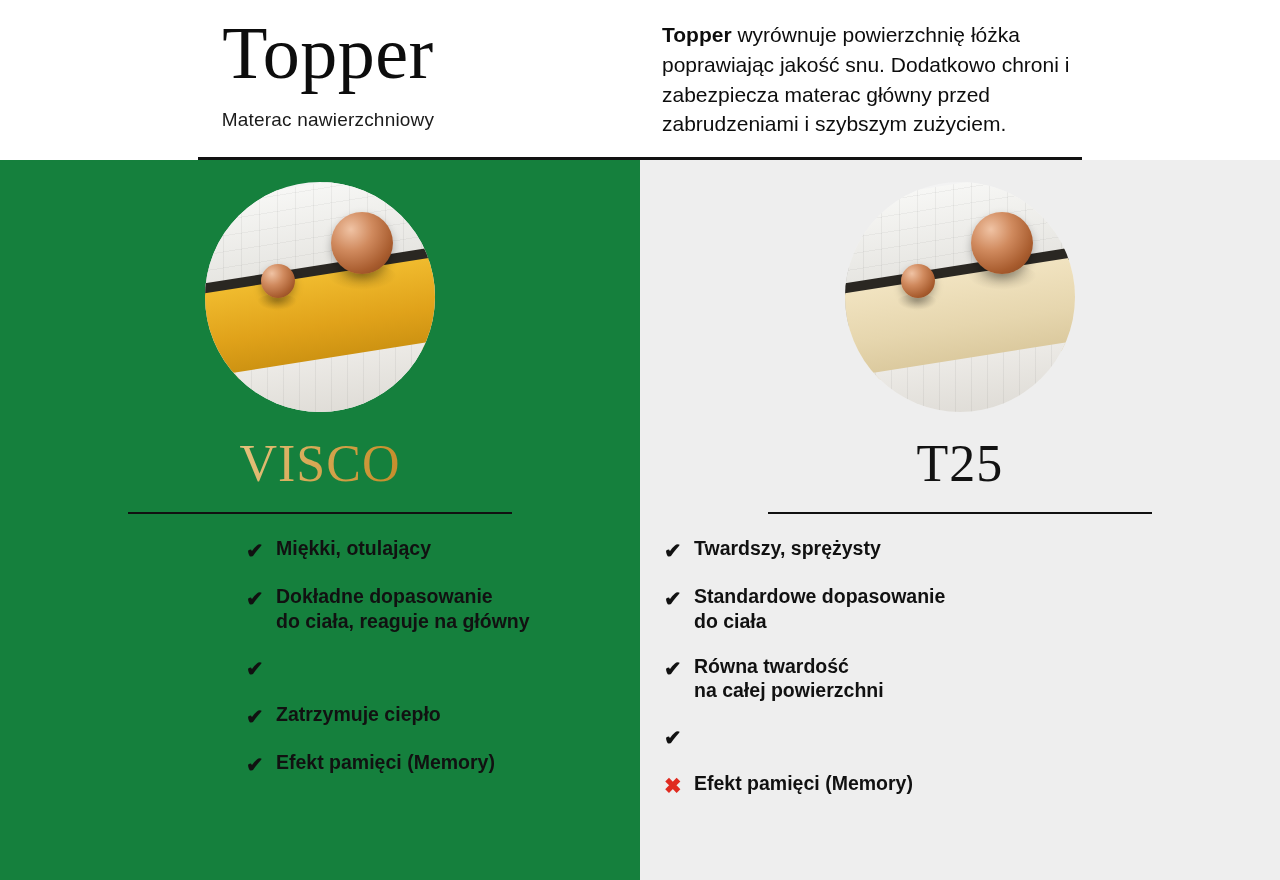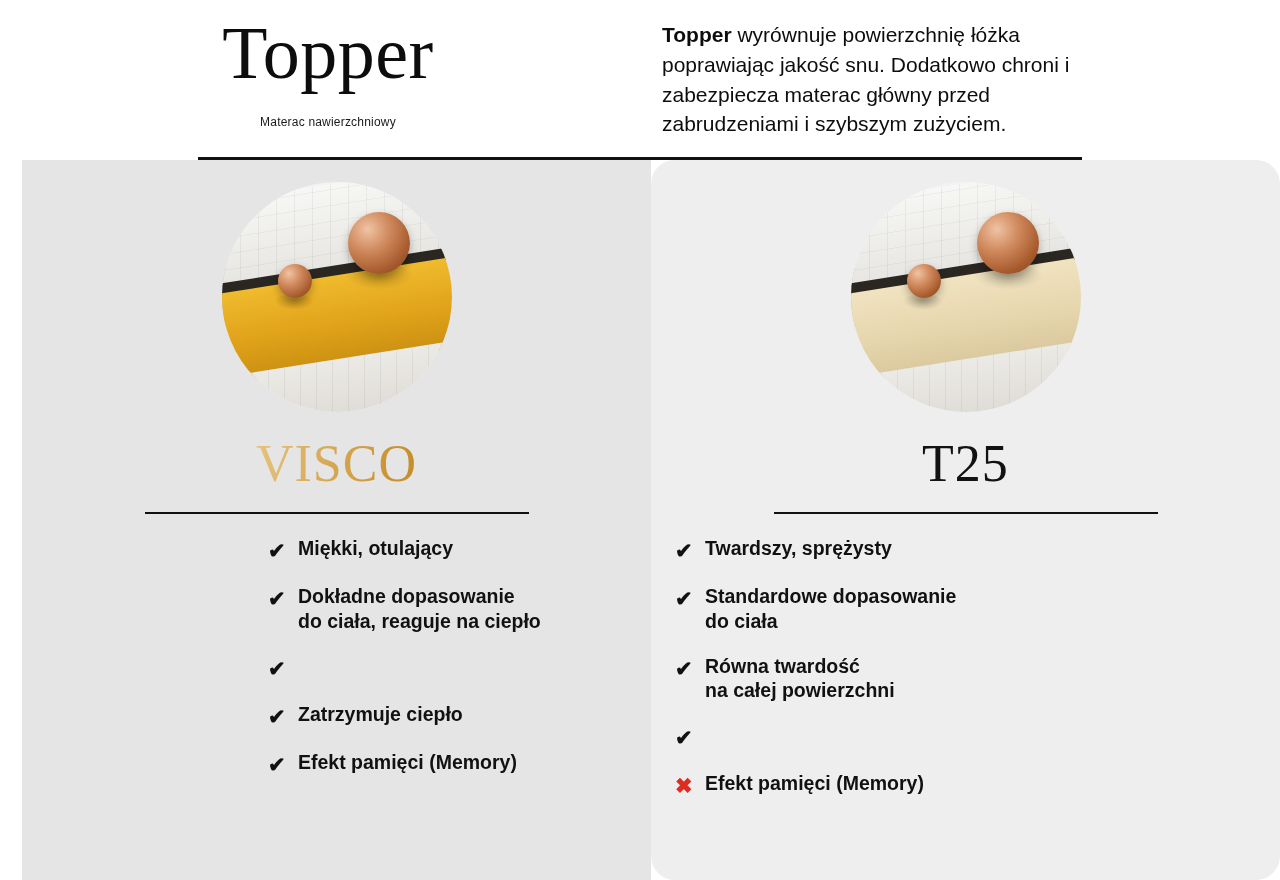--- a/index.html
+++ b/index.html
@@ -34,23 +34,23 @@
   .brand-title {
     font-family: "Liberation Serif", serif;
     font-size: 74px;
     line-height: 1.0;
     letter-spacing: 0.5px;
     color: #0d0d0d;
     margin: 0;
     font-weight: 400;
   }
   .brand-sub {
-    font-size: 12px;
+    font-size: 19px;
     color: #1a1a1a;
-    margin-top: 25px;
+    margin-top: 19px;
     letter-spacing: 0.2px;
   }
   .header-right {
     width: 640px;
     padding: 20px 196px 0 14px;
     box-sizing: border-box;
   }
   .intro {
     font-size: 21px;
     line-height: 1.42;
@@ -77,22 +77,22 @@
     width: 1280px;
     height: 720px;
     display: flex;
   }
   .col {
     width: 640px;
     height: 720px;
     box-sizing: border-box;
     position: relative;
   }
-  .col-left  { background: #e5e5e5; margin-left: 22px; }
-  .col-right { background: #eeeeee; border-radius: 24px; }
+  .col-left  { background: #15803d; }
+  .col-right { background: #eeeeee; }
 
   
   .img-wrap {
     position: relative;
     width: 230px;
     height: 230px;
     margin: 22px auto 0 auto;
   }
   .circle {
     position: absolute;
@@ -252,21 +252,21 @@
     <div class="name-rule rule-left"></div>
 
     <ul class="features feat-left">
       <li class="feature">
         <span class="mark">✔</span>
         <span class="feat-text">Miękki, otulający</span>
       </li>
       <li class="feature">
         <span class="mark">✔</span>
         <span class="feat-text">Dokładne dopasowanie
-do ciała, reaguje na ciepło</span>
+do ciała, reaguje na główny</span>
       </li>
       <li class="feature">
         <span class="mark">✔</span>
       </li>
       <li class="feature">
         <span class="mark">✔</span>
         <span class="feat-text">Zatrzymuje ciepło</span>
       </li>
       <li class="feature">
         <span class="mark">✔</span>

